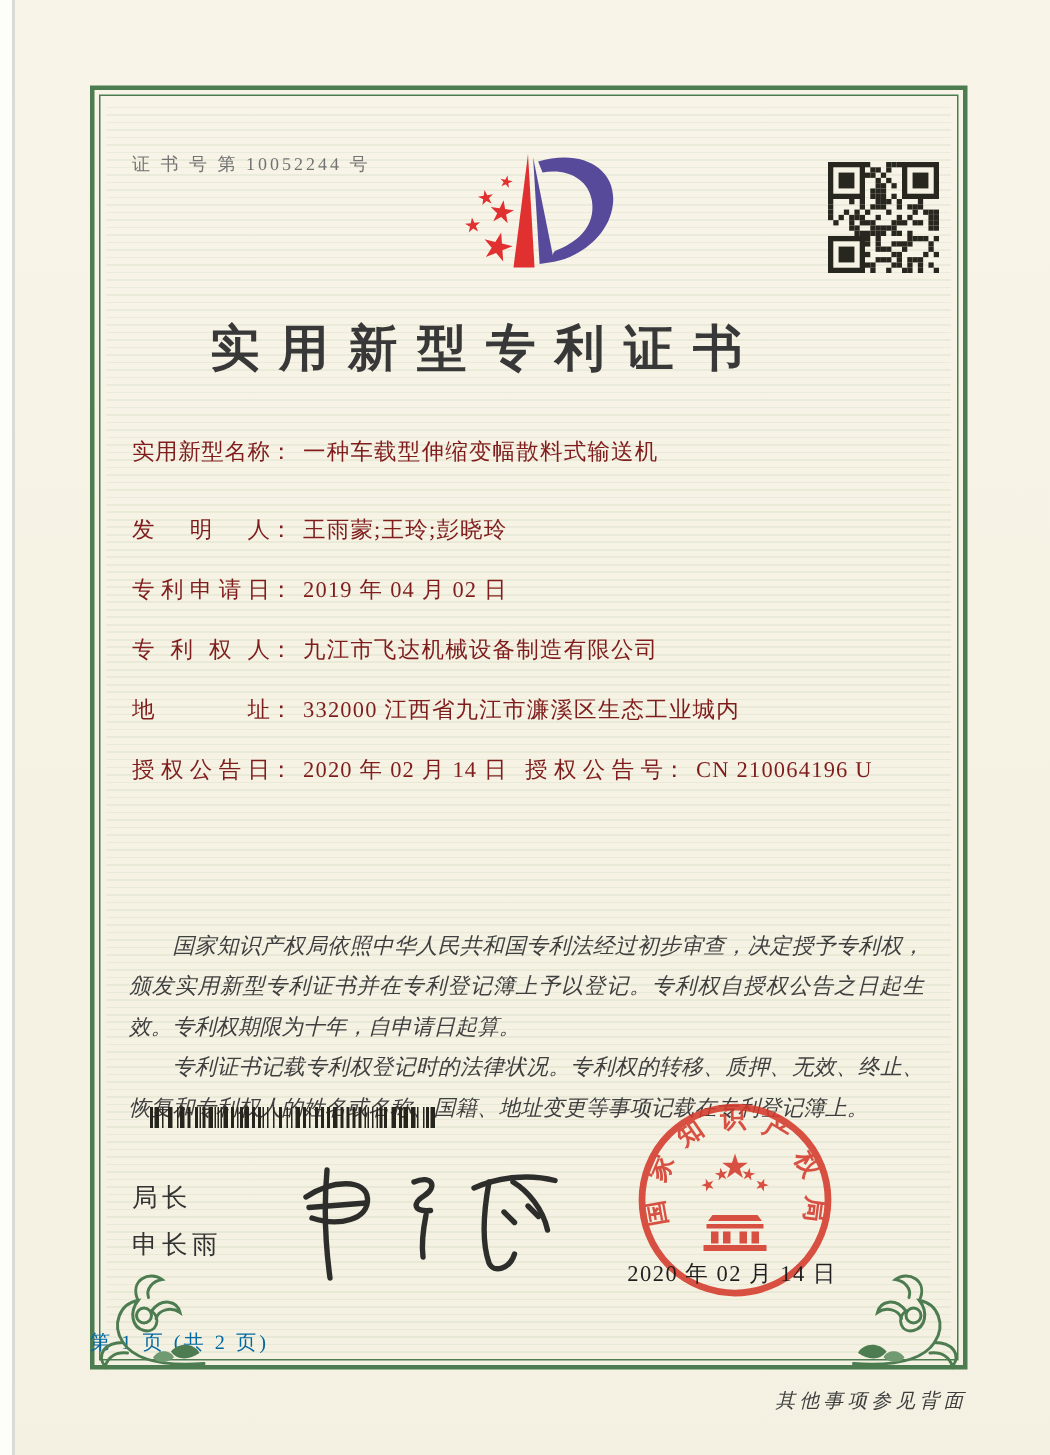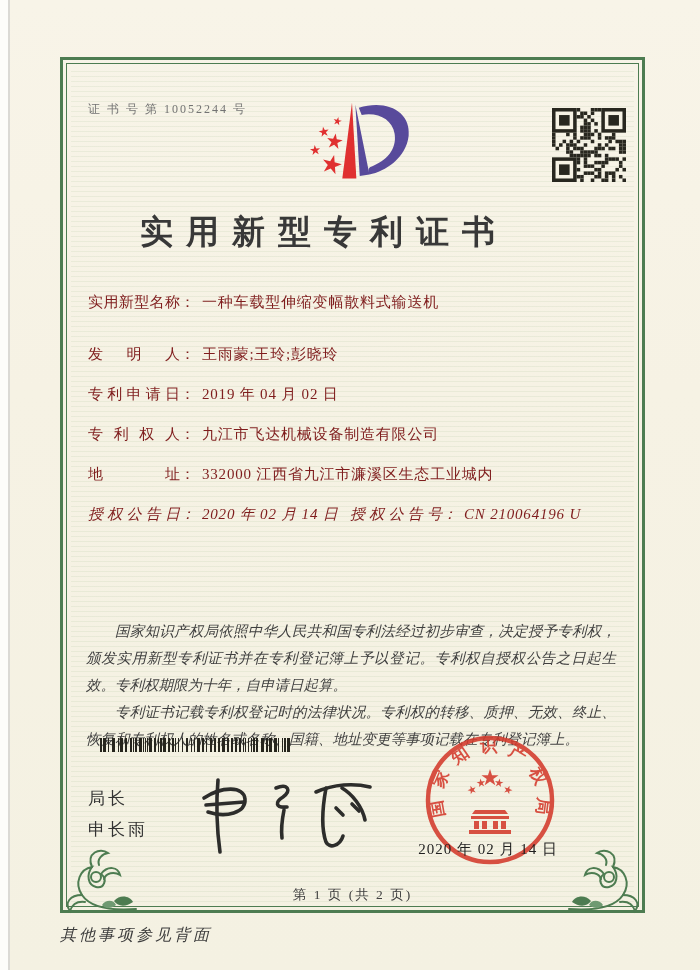--- a/index.html
+++ b/index.html
@@ -44,47 +44,47 @@
   .fields{position:absolute;left:88px;top:291px;width:530px;font-size:15px;color:#7f1d1d;}
   .field-row{line-height:23px;margin-bottom:17px;white-space:nowrap;}
   .field-row.first{margin-bottom:29px;}
   .flabel{
     display:inline-block;width:92px;
     text-align:justify;text-align-last:justify;
     vertical-align:bottom;
   }
   .colon{display:inline-block;}
   .fvalue{margin-left:7px;letter-spacing:.8px;}
-  .grant-row{display:flex;font-style:italic;}
+  .grant-row{display:flex;}
   .grant-g1{width:262px;white-space:nowrap;}
   .grant-g2{white-space:nowrap;}
   .paras{
     position:absolute;left:86px;top:570px;width:530px;
     font-size:14.5px;line-height:27px;color:#3f3f3f;
     font-style:italic;text-align:justify;margin-top:48px;
   }
   .paras p{margin:0;text-indent:2em;}
   .barcode{position:absolute;left:100px;top:738px;width:190px;height:14px;}
   .director{
     position:absolute;left:88px;top:783px;
     font-size:17px;line-height:31px;letter-spacing:3px;color:#333;
   }
   .signature{position:absolute;left:192px;top:758px;width:200px;height:100px;}
   .seal{position:absolute;left:423px;top:733px;width:134px;height:134px;opacity:.88;}
   .seal-date{
     position:absolute;left:404px;top:840px;width:168px;text-align:center;
     font-size:15px;letter-spacing:1px;color:#1f1f1f;
   }
   .page-indicator{
-    position:absolute;left:60px;top:886px;width:585px;text-align:center;
-    font-size:13.5px;letter-spacing:2px;color:#404040;
+    position:absolute;left:60px;top:886px;width:585px;
+    font-size:13.5px;letter-spacing:2px;color:#0369a1;
   }
   .footer-note{
-    position:absolute;left:60px;top:925px;width:585px;text-align:left;
-    font-size:16px;letter-spacing:3px;color:#3d3d3d;font-style:italic;
+    position:absolute;left:60px;top:925px;width:585px;text-align:right;
+    font-size:13px;letter-spacing:3px;color:#3d3d3d;font-style:italic;
   }
   .ornament{position:absolute;width:82px;height:70px;}
   .ornament.left{left:56px;top:845px;}
   .ornament.right{left:567px;top:845px;transform:scaleX(-1);}
 </style>
 </head>
 <body>
 
 <div class="paper"></div>
 <div class="paper-edge"></div>

